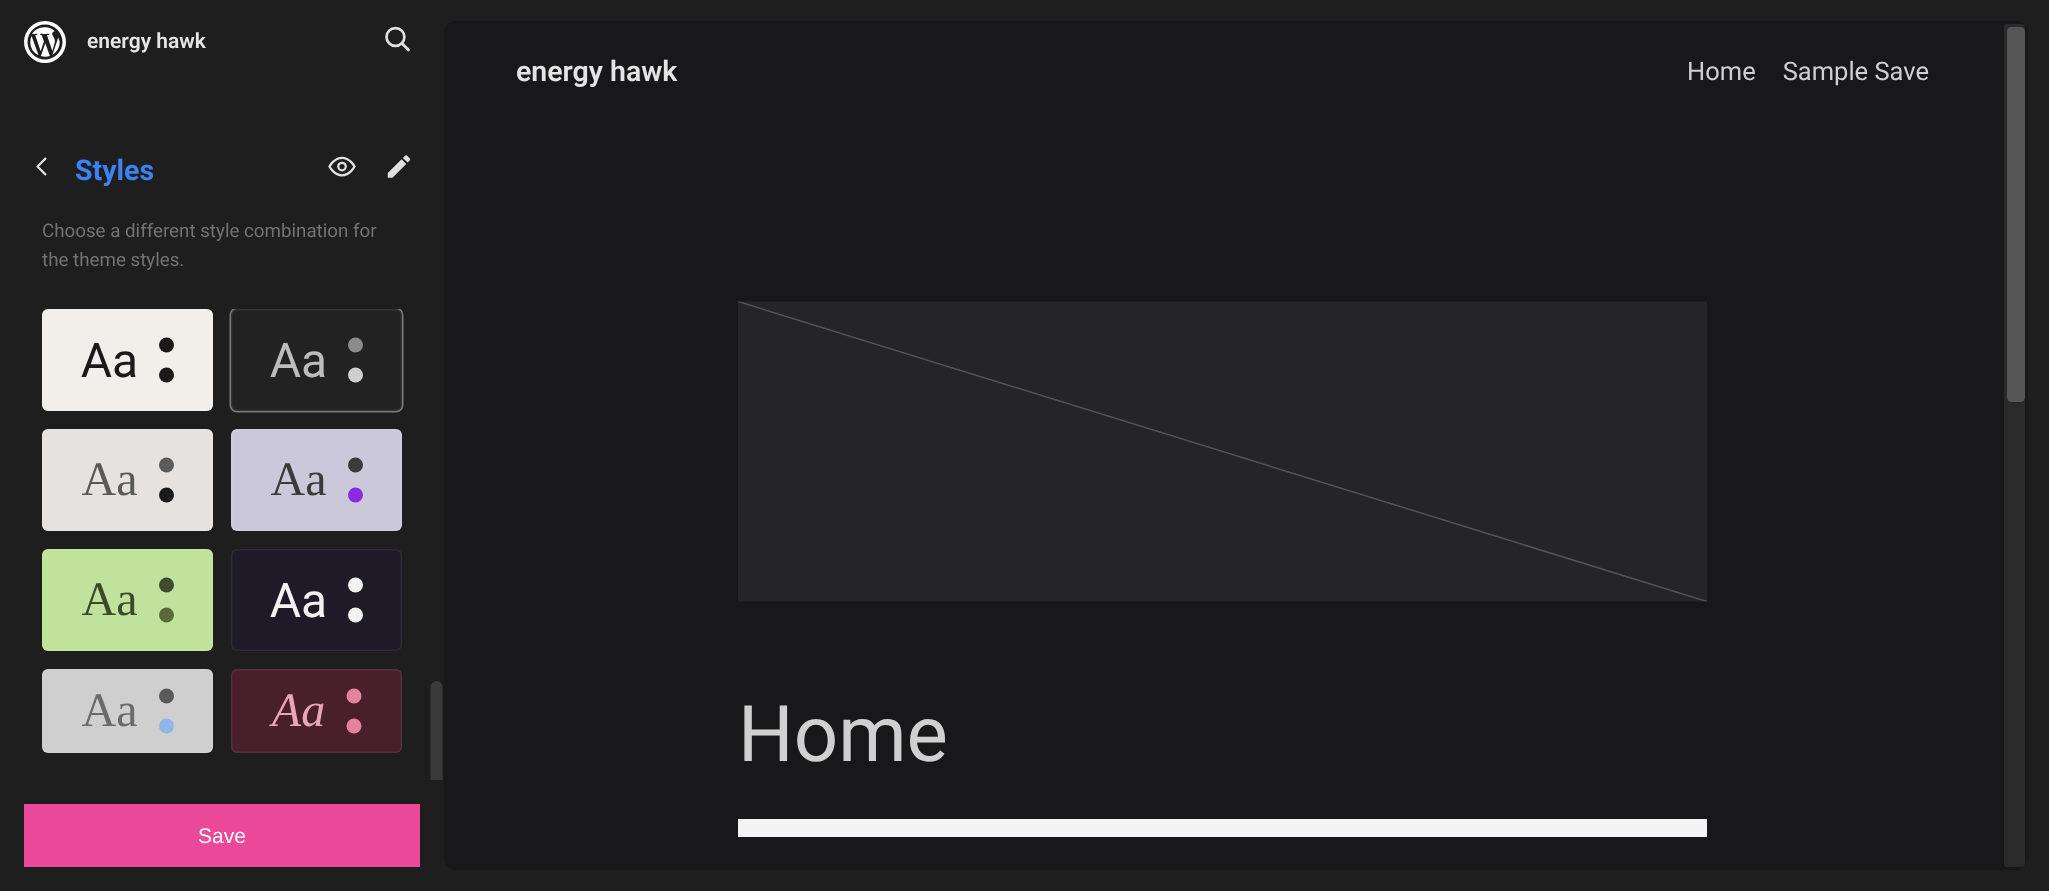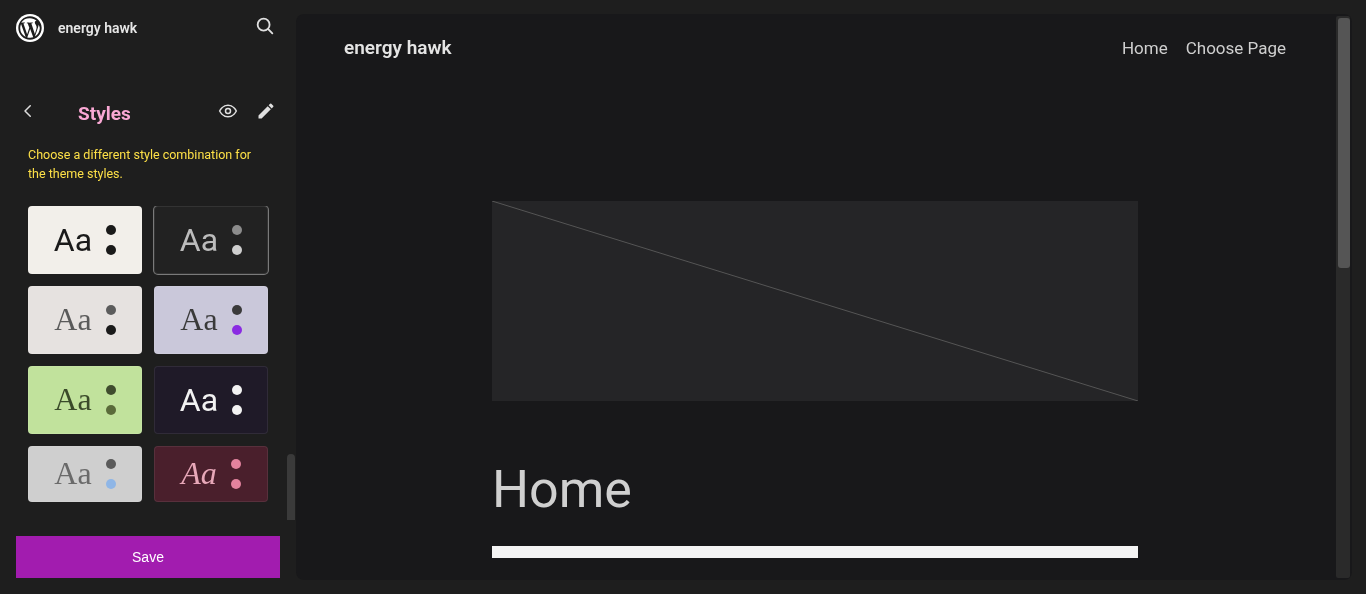--- a/index.html
+++ b/index.html
@@ -72,37 +72,36 @@
     align-items: center;
     justify-content: center;
     margin-right: 10px;
     cursor: pointer;
   }
   .back-btn svg { width: 18px; height: 18px; stroke: #ddd; }
   .styles-title {
     flex: 1;
     font-size: 19px;
     font-weight: 700;
-    color: #f9a8d4;
-    margin-left: 28px;
+    color: #3b82f6;
   }
   .styles-actions {
     display: flex;
     gap: 10px;
   }
   .styles-actions .icon-btn {
     width: 28px; height: 28px;
     display: flex; align-items: center; justify-content: center;
     cursor: pointer;
   }
   .styles-actions svg { width: 20px; height: 20px; }
 
   .styles-desc {
     font-size: 12.5px;
-    color: #fde047;
+    color: #737373;
     padding: 0 28px;
     line-height: 1.55;
     margin-top: 6px;
     margin-bottom: 22px;
   }
 
   
   .cards-scroll {
     flex: 1;
     overflow: hidden;
@@ -199,21 +198,21 @@
     border-radius: 4px;
   }
 
   
   .save-bar {
     padding: 16px;
   }
   .save-btn {
     width: 100%;
     height: 42px;
-    background: #a21caf;
+    background: #ec4899;
     color: #fff;
     font-size: 14px;
     border: none;
     cursor: pointer;
     display: flex;
     align-items: center;
     justify-content: center;
   }
 
   
@@ -430,21 +429,21 @@
 </div>
 
 <div class="preview-wrap">
   <div class="preview">
     <div class="preview-inner">
 
       <div class="preview-header">
         <div class="preview-site-name">energy hawk</div>
         <div class="preview-nav">
           <span>Home</span>
-          <span>Choose Page</span>
+          <span>Sample Save</span>
         </div>
       </div>
 
       <div class="hero-placeholder">
         <span>
           <svg viewBox="0 0 646 200" preserveAspectRatio="none">
             <line x1="0" y1="0" x2="646" y2="200" stroke="#555" stroke-width="1"></line>
           </svg>
         </span>
       </div>

